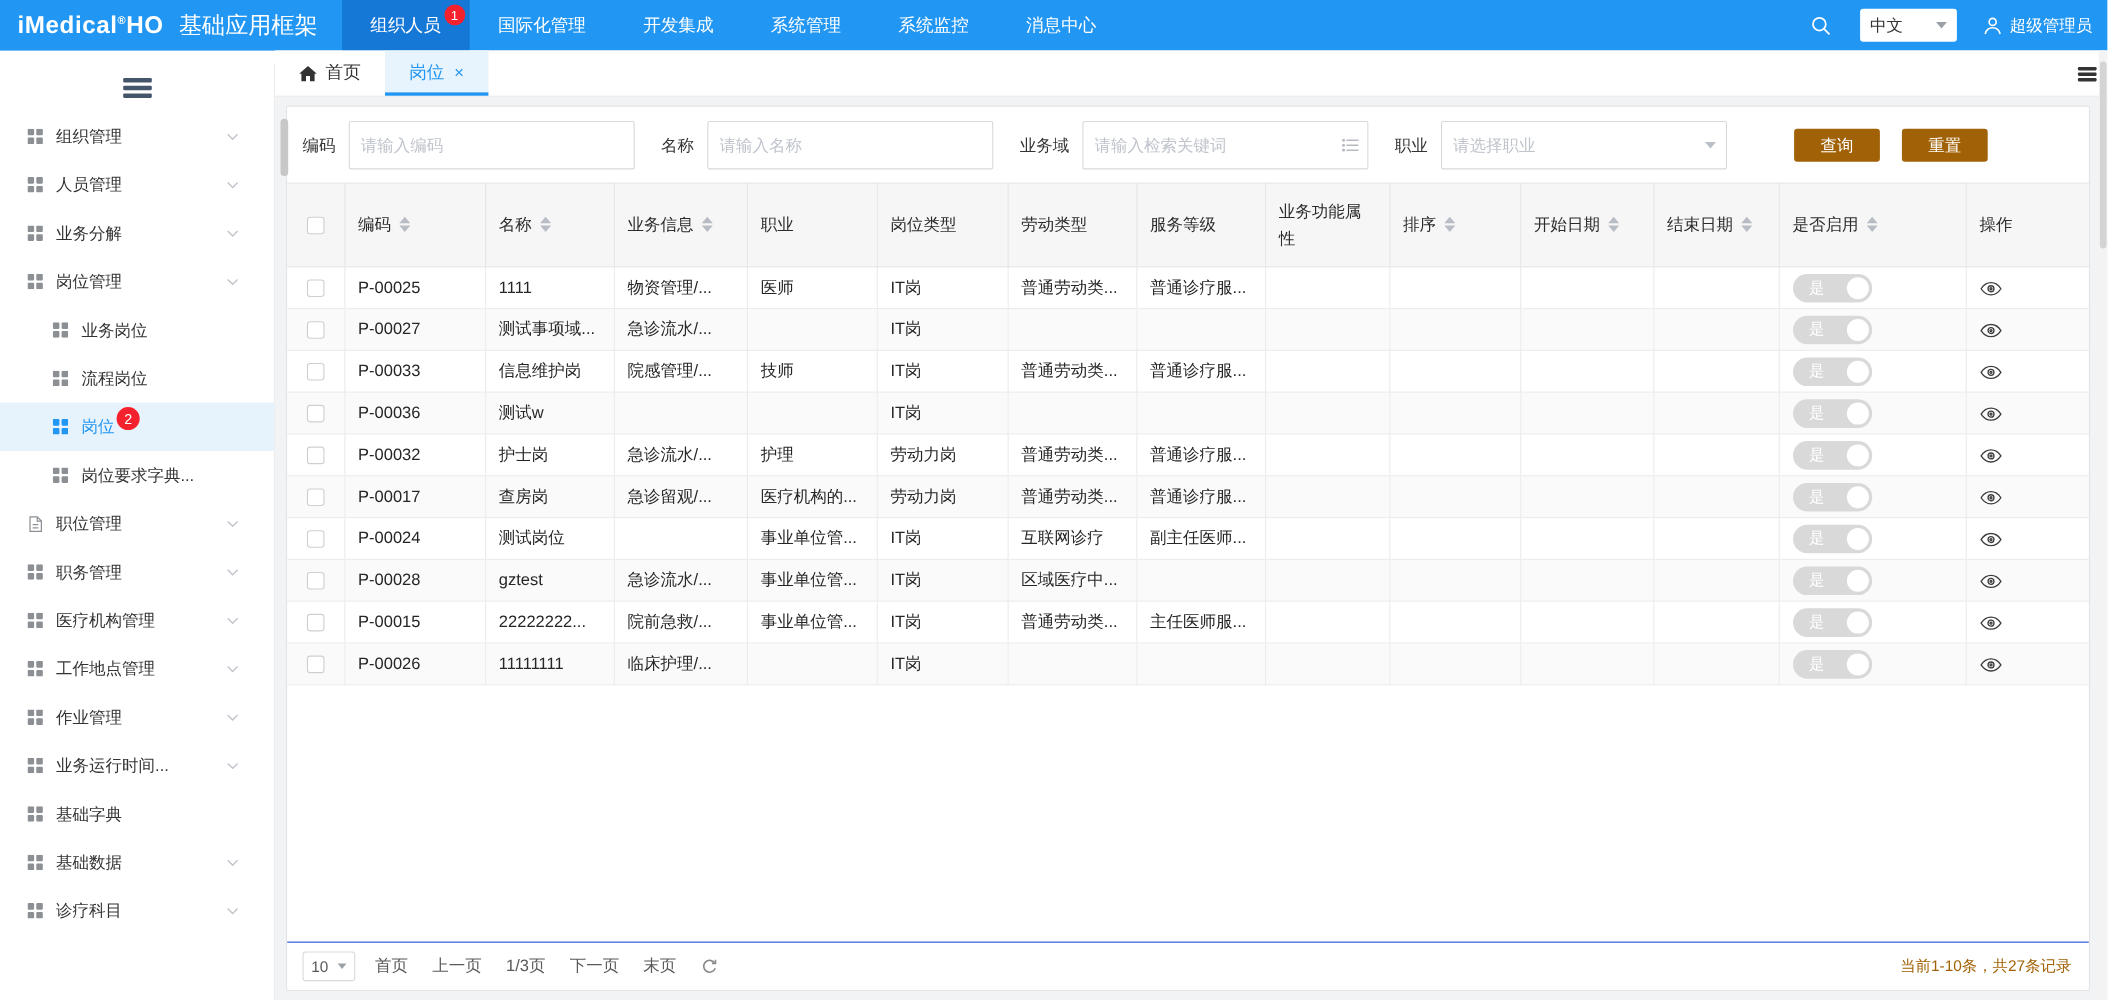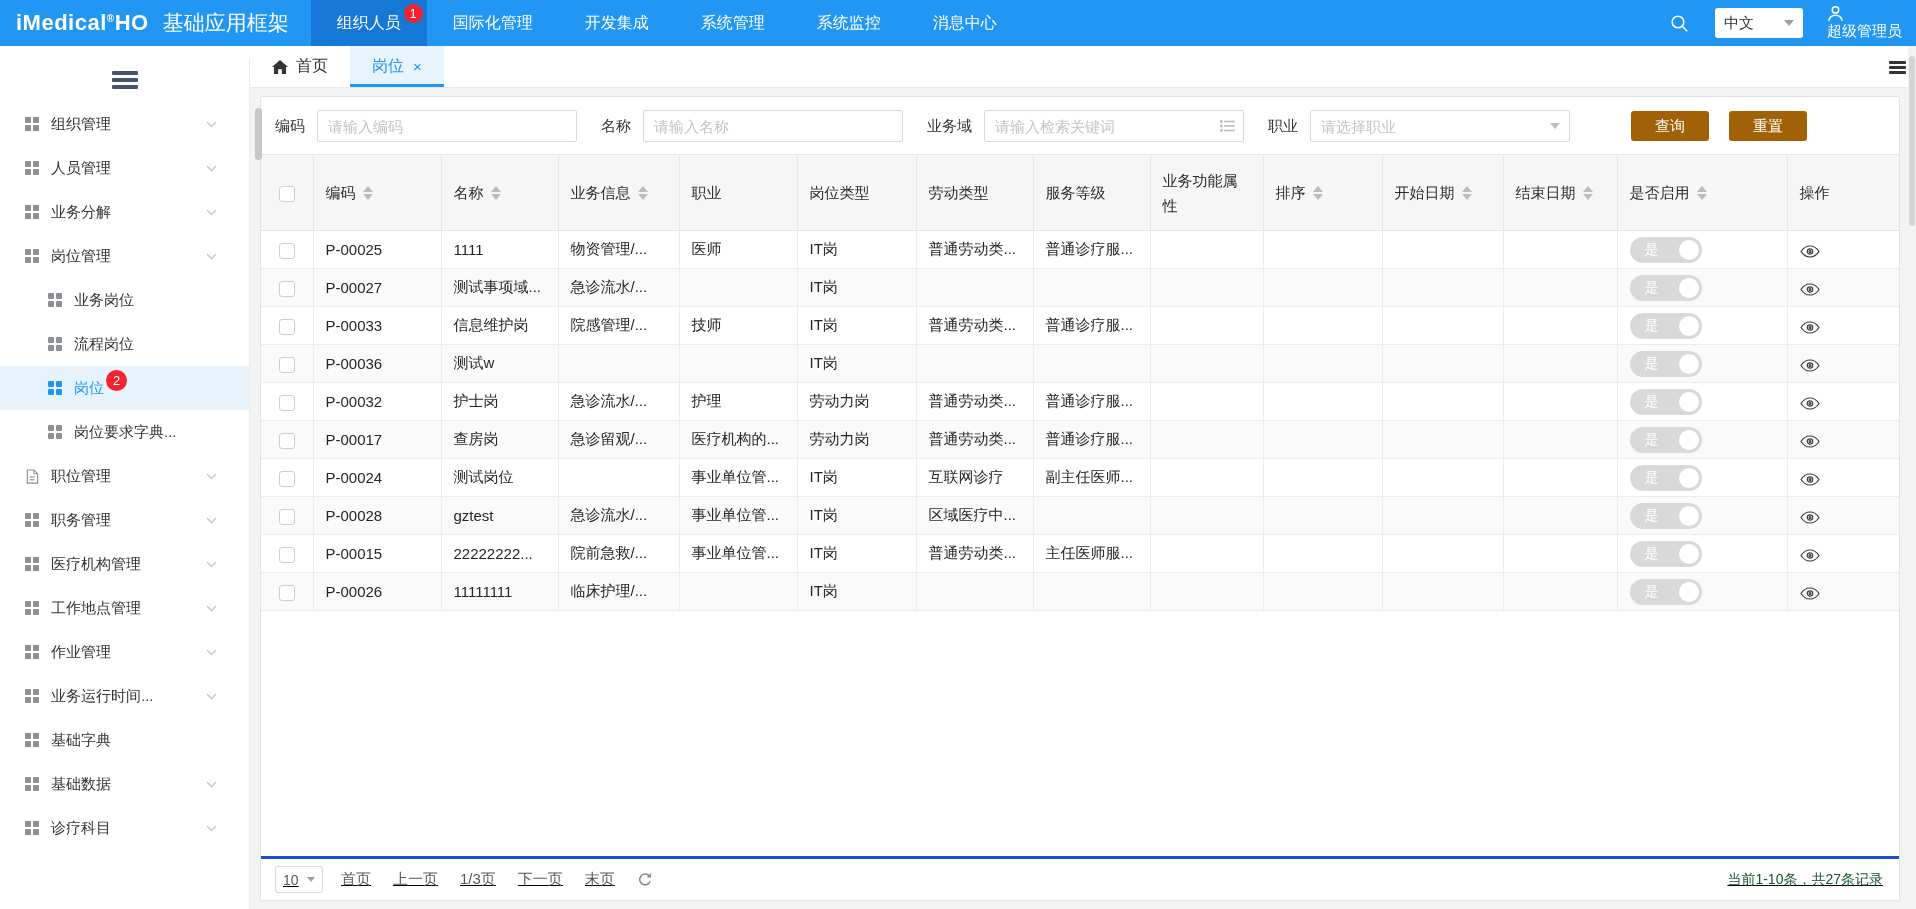--- a/index.html
+++ b/index.html
@@ -15,21 +15,21 @@
   .nav-menu { display:flex; margin-left:22px; height:46px; }
   .nav-item { position:relative; padding:0 26px; display:flex; align-items:center; font-size:16px; cursor:pointer; white-space:nowrap; }
   .nav-item.active { background:#1678d6; }
   .nav-badge { position:absolute; top:4px; right:4px; min-width:19px; height:19px; border-radius:10px; background:#f5222d;
     color:#fff; font-size:12px; display:flex; align-items:center; justify-content:center; }
   .nav-right { margin-left:auto; display:flex; align-items:center; margin-right:14px; }
   .nav-search { margin-right:26px; cursor:pointer; display:flex; }
   .lang-box { width:88px; height:30px; background:#fff; border-radius:3px; color:#333; font-size:15px;
     display:flex; align-items:center; padding:0 9px; cursor:pointer; }
   .lang-box .caret { margin-left:auto; width:0; height:0; border-left:5px solid transparent; border-right:5px solid transparent; border-top:6px solid #9aa0a6; }
-  .user { display:flex; margin-left:24px; font-size:15px; cursor:pointer;flex-direction:column; }
+  .user { display:flex; align-items:center; margin-left:24px; font-size:15px; cursor:pointer; }
   .user svg { margin-right:7px; }
 
   
   .main-row { flex:1; display:flex; min-height:0; }
 
   
   .sidebar { width:250px; background:#fff; border-right:1px solid #ededed; overflow:hidden; flex:0 0 250px;margin-top:12px; }
   .hamburger { height:44px; display:flex; align-items:center; justify-content:center; cursor:pointer; }
   .hamburger .bars { width:26px; }
   .hamburger .bars i { display:block; height:4px; background:#44566c; border-radius:1px; margin:3px 0; }
@@ -57,21 +57,21 @@
   .v-thumb { position:absolute; left:5px; top:20px; width:7px; height:52px; background:#c7c7c7; border-radius:4px; }
   .right-sb { position:absolute; right:0; top:0; bottom:0; width:8px; background:#f3f3f3; }
   .right-sb .thumb { position:absolute; top:10px; left:1px; width:6px; height:170px; background:#d4d4d4; border-radius:3px; }
 
   .card { flex:1; background:#fff; border:1px solid #e3e3e3; border-radius:2px; display:flex; flex-direction:column; overflow:hidden; margin-right:8px; }
 
   
   .filter-bar { display:flex; align-items:center; padding:13px 0 12px 14px; flex:0 0 auto; }
   .f-label { font-size:15px; color:#333; margin-right:12px; white-space:nowrap; }
   .f-field { position:relative; margin-right:24px; display:flex; align-items:center; }
-  .f-input { width:260px; height:32px; border:1px solid #d9d9d9; border-radius:2px; padding:0 10px; font-size:15px; color:#1d4ed8;
+  .f-input { width:260px; height:44px; border:1px solid #d9d9d9; border-radius:2px; padding:0 10px; font-size:15px; color:#1d4ed8;
     font-family:inherit; outline:none; }
   .f-input::placeholder { color:#c0c4cc; }
   .f-input.has-ico { padding-right:30px; }
   .f-ico { position:absolute; right:8px; display:flex; pointer-events:auto; cursor:pointer; }
   .f-caret { position:absolute; right:10px; width:0; height:0; border-left:5px solid transparent; border-right:5px solid transparent; border-top:6px solid #b9bec7; cursor:pointer; }
   .f-buttons { margin-left:auto; margin-right:92px; display:flex; }
   .btn { min-width:78px; height:30px; border:none; border-radius:3px; background:#a16207; color:#fff; font-size:15px;
     font-family:Liberation Serif, serif; cursor:pointer; }
   .btn + .btn { margin-left:20px; }
 
@@ -93,27 +93,27 @@
   th .th-wrap { white-space:nowrap; }
   th.wrap .th-wrap { white-space:normal; }
   .toggle { width:72px; height:26px; border-radius:13px; background:#d9d9d9; position:relative; cursor:pointer; display:flex; align-items:center; }
   .toggle .t-label { color:#fff; font-size:14px; margin-left:15px; }
   .toggle .knob { position:absolute; right:3px; top:3px; width:20px; height:20px; border-radius:50%; background:#fff; }
   .eye-btn { display:inline-flex; cursor:pointer; vertical-align:middle; }
 
   .card-spacer { flex:1; }
 
   
-  .pager { height:44px; border-top:3px solid #1d4ed8; display:flex; align-items:center; padding:0 16px 0 14px; flex:0 0 auto;text-decoration:underline; }
+  .pager { height:44px; border-top:1px solid #1d4ed8; display:flex; align-items:center; padding:0 16px 0 14px; flex:0 0 auto; }
   .page-size { width:48px; height:27px; border:1px solid #d9d9d9; border-radius:3px; display:flex; align-items:center;
     padding:0 7px; font-size:14px; color:#595959; cursor:pointer; margin-right:18px; }
   .page-size .caret { margin-left:auto; width:0; height:0; border-left:4px solid transparent; border-right:4px solid transparent; border-top:5px solid #9aa0a6; }
   .pg-link { font-size:15px; color:#595959; margin-right:22px; cursor:pointer; white-space:nowrap; }
   .pg-refresh { display:flex; cursor:pointer; }
-  .pg-summary { margin-left:auto; font-size:14px; color:#14532d; white-space:nowrap; }
+  .pg-summary { margin-left:auto; font-size:14px; color:#a16207; white-space:nowrap; }
 </style>
 </head>
 <body>
 
 <div class="app">
 
   <div class="navbar">
     <div class="logo"><span>iMedical</span><sup>®</sup><span>HO</span></div>
     <div class="app-title">基础应用框架</div>
     <div class="nav-menu" id="nav-menu">

